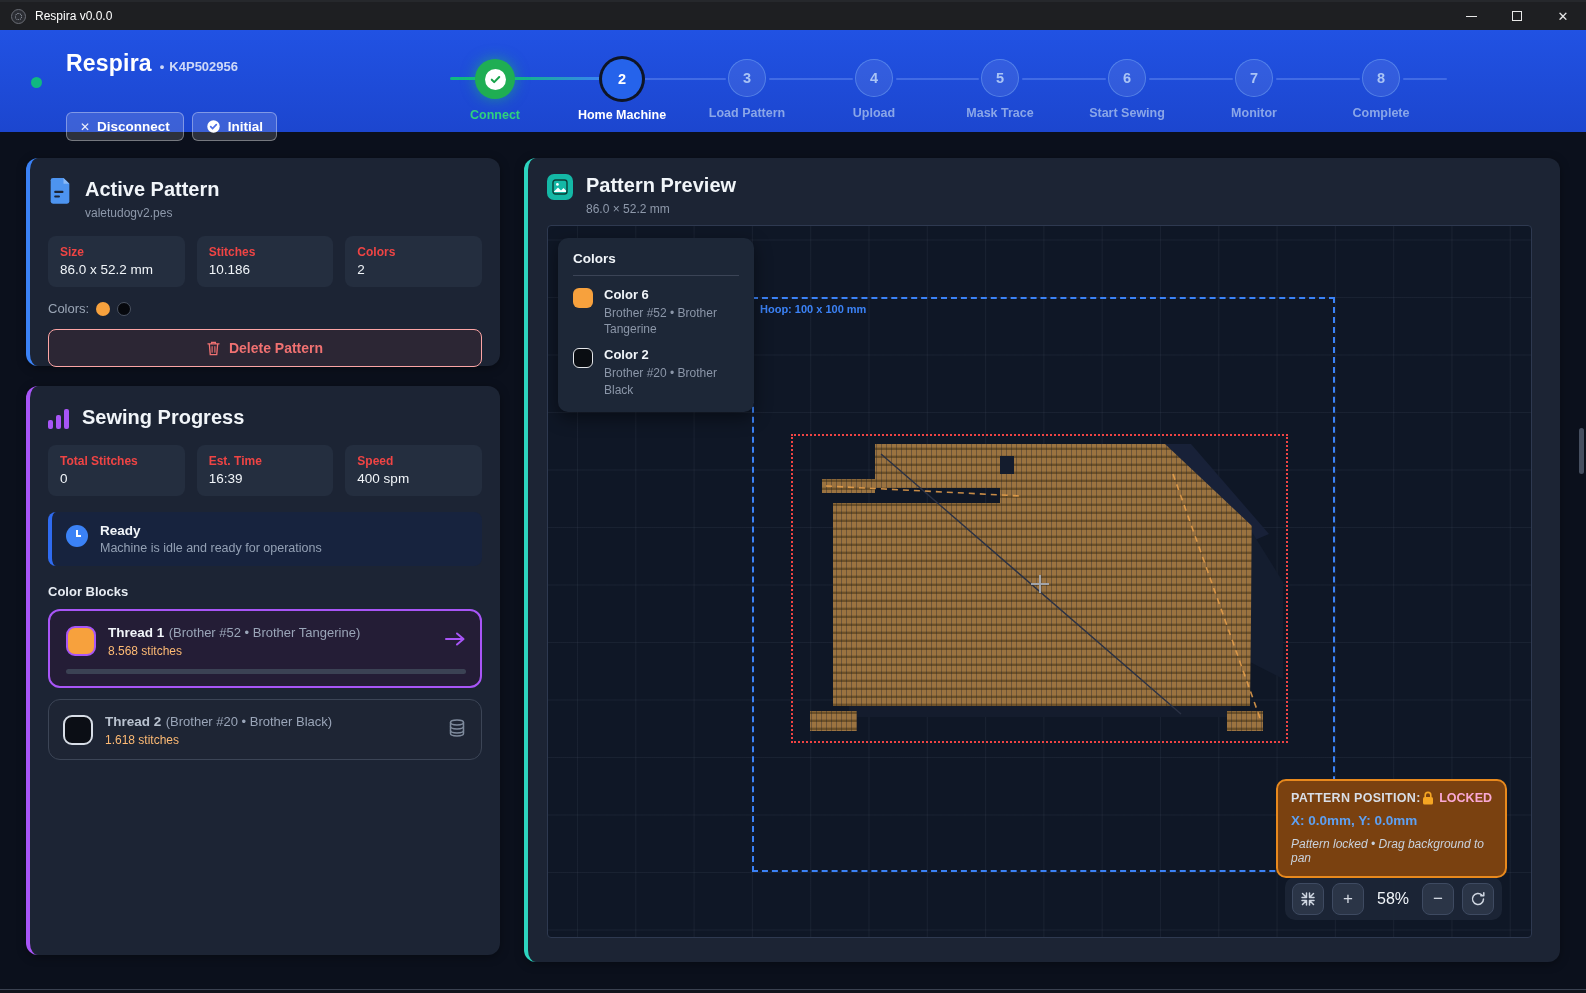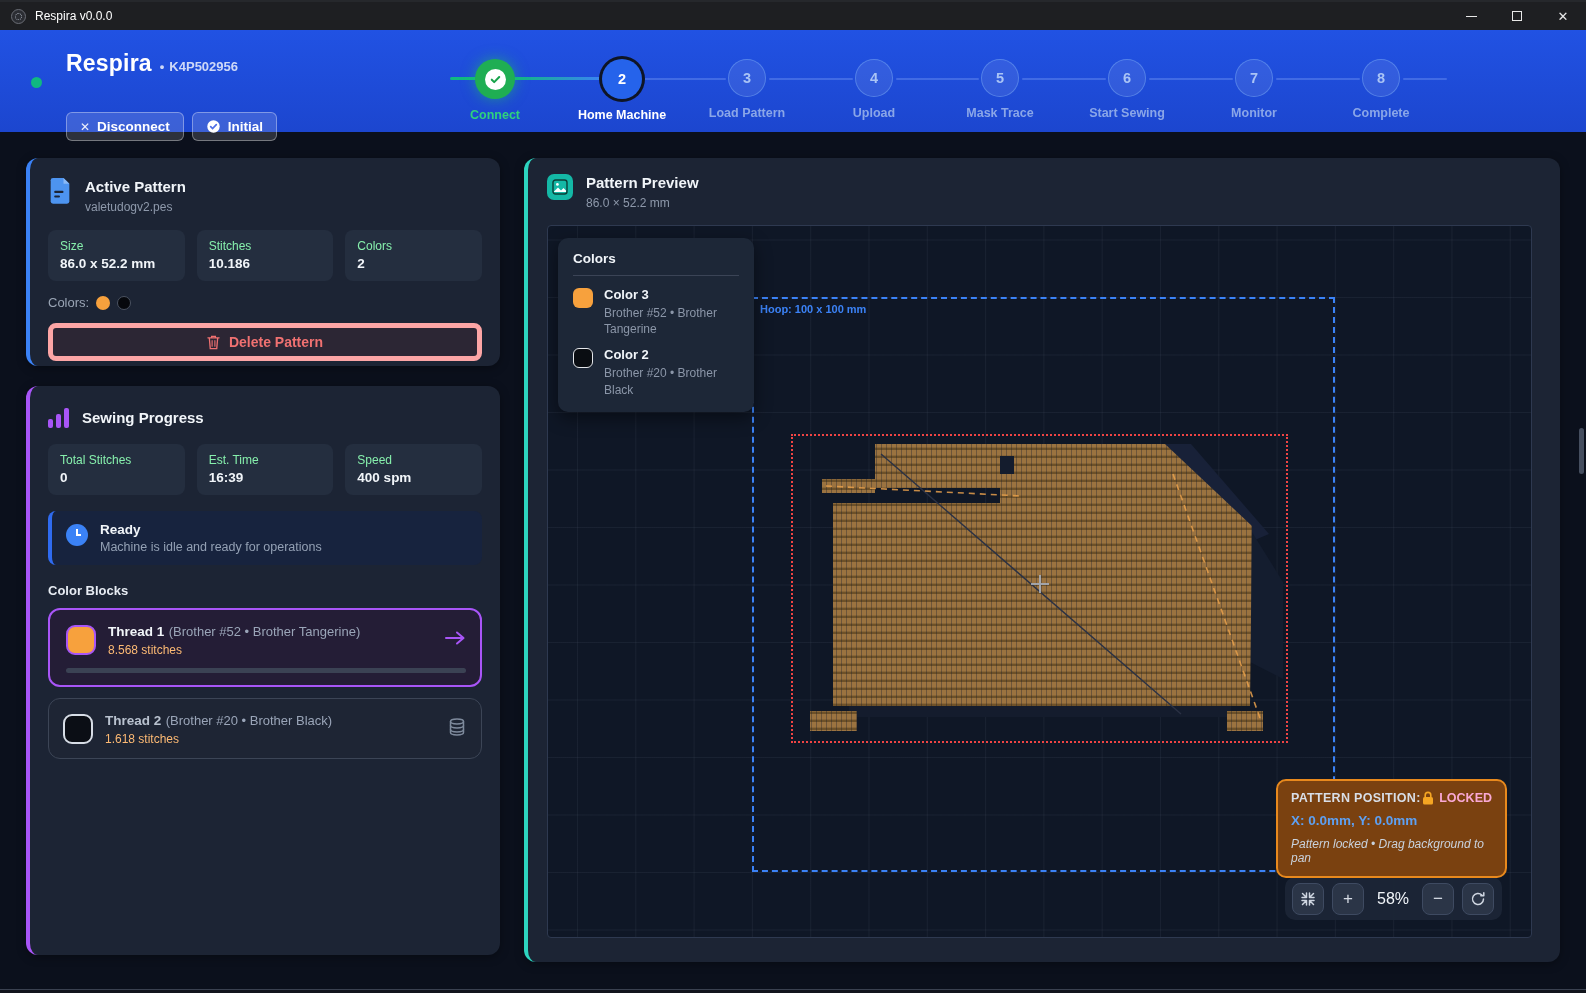--- a/index.html
+++ b/index.html
@@ -52,40 +52,40 @@
   .step.active .step-label { color:#ffffff; }
   .step.pending .step-label { color:#8aa6e8; }
 
   
   .card { position:absolute; background:#1c2434; border-radius:12px; box-shadow:0 2px 10px rgba(0,0,0,.35); }
   .card.blue   { border-left:4px solid #3b82f6; }
   .card.purple { border-left:4px solid #a855f7; }
   .card.teal   { border-left:4px solid #2dd4bf; }
 
   .card-head { display:flex; align-items:flex-start; gap:13px; }
-  .card-title { color:#f1f5f9; font-size:15px; font-weight:bold; }
+  .card-title { color:#f1f5f9; font-size:20px; font-weight:bold; }
   .card-sub { color:#8e99ab; font-size:12px; margin-top:5px; }
 
   #pattern-card { left:26px; top:158px; width:474px; height:208px; padding:20px 18px; }
   #progress-card { left:26px; top:386px; width:474px; height:569px; padding:20px 18px; }
   #preview-card { left:524px; top:158px; width:1036px; height:804px; padding:16px 19px; }
 
   .stats-row { display:flex; gap:12px; margin-top:16px; }
   .stat-box { flex:1; background:#242e3f; border-radius:8px; padding:9px 12px 10px; }
-  .stat-label { color:#86efac; font-size:12px; }
-  .stat-value { color:#f1f5f9; font-size:13.5px; font-weight:bold; margin-top:3px; }
+  .stat-label { color:#ef4444; font-size:12px;font-weight:bold; }
+  .stat-value { color:#f1f5f9; font-size:13.5px; font-weight:normal; margin-top:3px; }
 
   .colors-row { display:flex; align-items:center; gap:7px; margin-top:14px; }
   .colors-row .lbl { color:#9aa5b5; font-size:13px; }
   .dot { width:14px; height:14px; border-radius:50%; }
   .dot.orange { background:#f7a13d; }
   .dot.black  { background:#06080d; border:1px solid #4a5261; }
 
   .delete-btn { margin-top:13px; width:100%; height:38px; border-radius:8px;
-    background:rgba(239,68,68,.08); border:5px solid #fca5a5; color:#f07171;
+    background:rgba(239,68,68,.08); border:1px solid #fca5a5; color:#f07171;
     display:flex; align-items:center; justify-content:center; gap:9px; font-size:14px; font-weight:bold; }
 
   .bars-icon { display:flex; align-items:flex-end; gap:3px; height:22px; padding-top:2px; }
   .bars-icon i { display:block; width:5px; border-radius:2px; background:#a855f7; }
 
   .status-box { margin-top:16px; background:#17233e; border-left:4px solid #2f6bf0; border-radius:8px;
     padding:11px 14px; display:flex; gap:12px; align-items:flex-start; }
   .clock-icon { width:22px; height:22px; border-radius:50%; background:#3b82f6; position:relative; flex:none; margin-top:2px; }
   .clock-icon:before { content:""; position:absolute; left:10px; top:5px; width:2px; height:7px; background:#fff; }
   .clock-icon:after { content:""; position:absolute; left:10px; top:10px; width:5px; height:2px; background:#fff; }
@@ -417,21 +417,21 @@
       <div class="bounds"></div>
 
       <div class="crosshair"></div>
 
       <div class="legend">
         <div class="legend-title">Colors</div>
         <hr>
         <div class="legend-item">
           <span class="legend-swatch orange"></span>
           <div>
-            <div class="legend-name">Color 3</div>
+            <div class="legend-name">Color 6</div>
             <div class="legend-desc">Brother #52 • Brother Tangerine</div>
           </div>
         </div>
         <div class="legend-item">
           <span class="legend-swatch black"></span>
           <div>
             <div class="legend-name">Color 2</div>
             <div class="legend-desc">Brother #20 • Brother Black</div>
           </div>
         </div>

